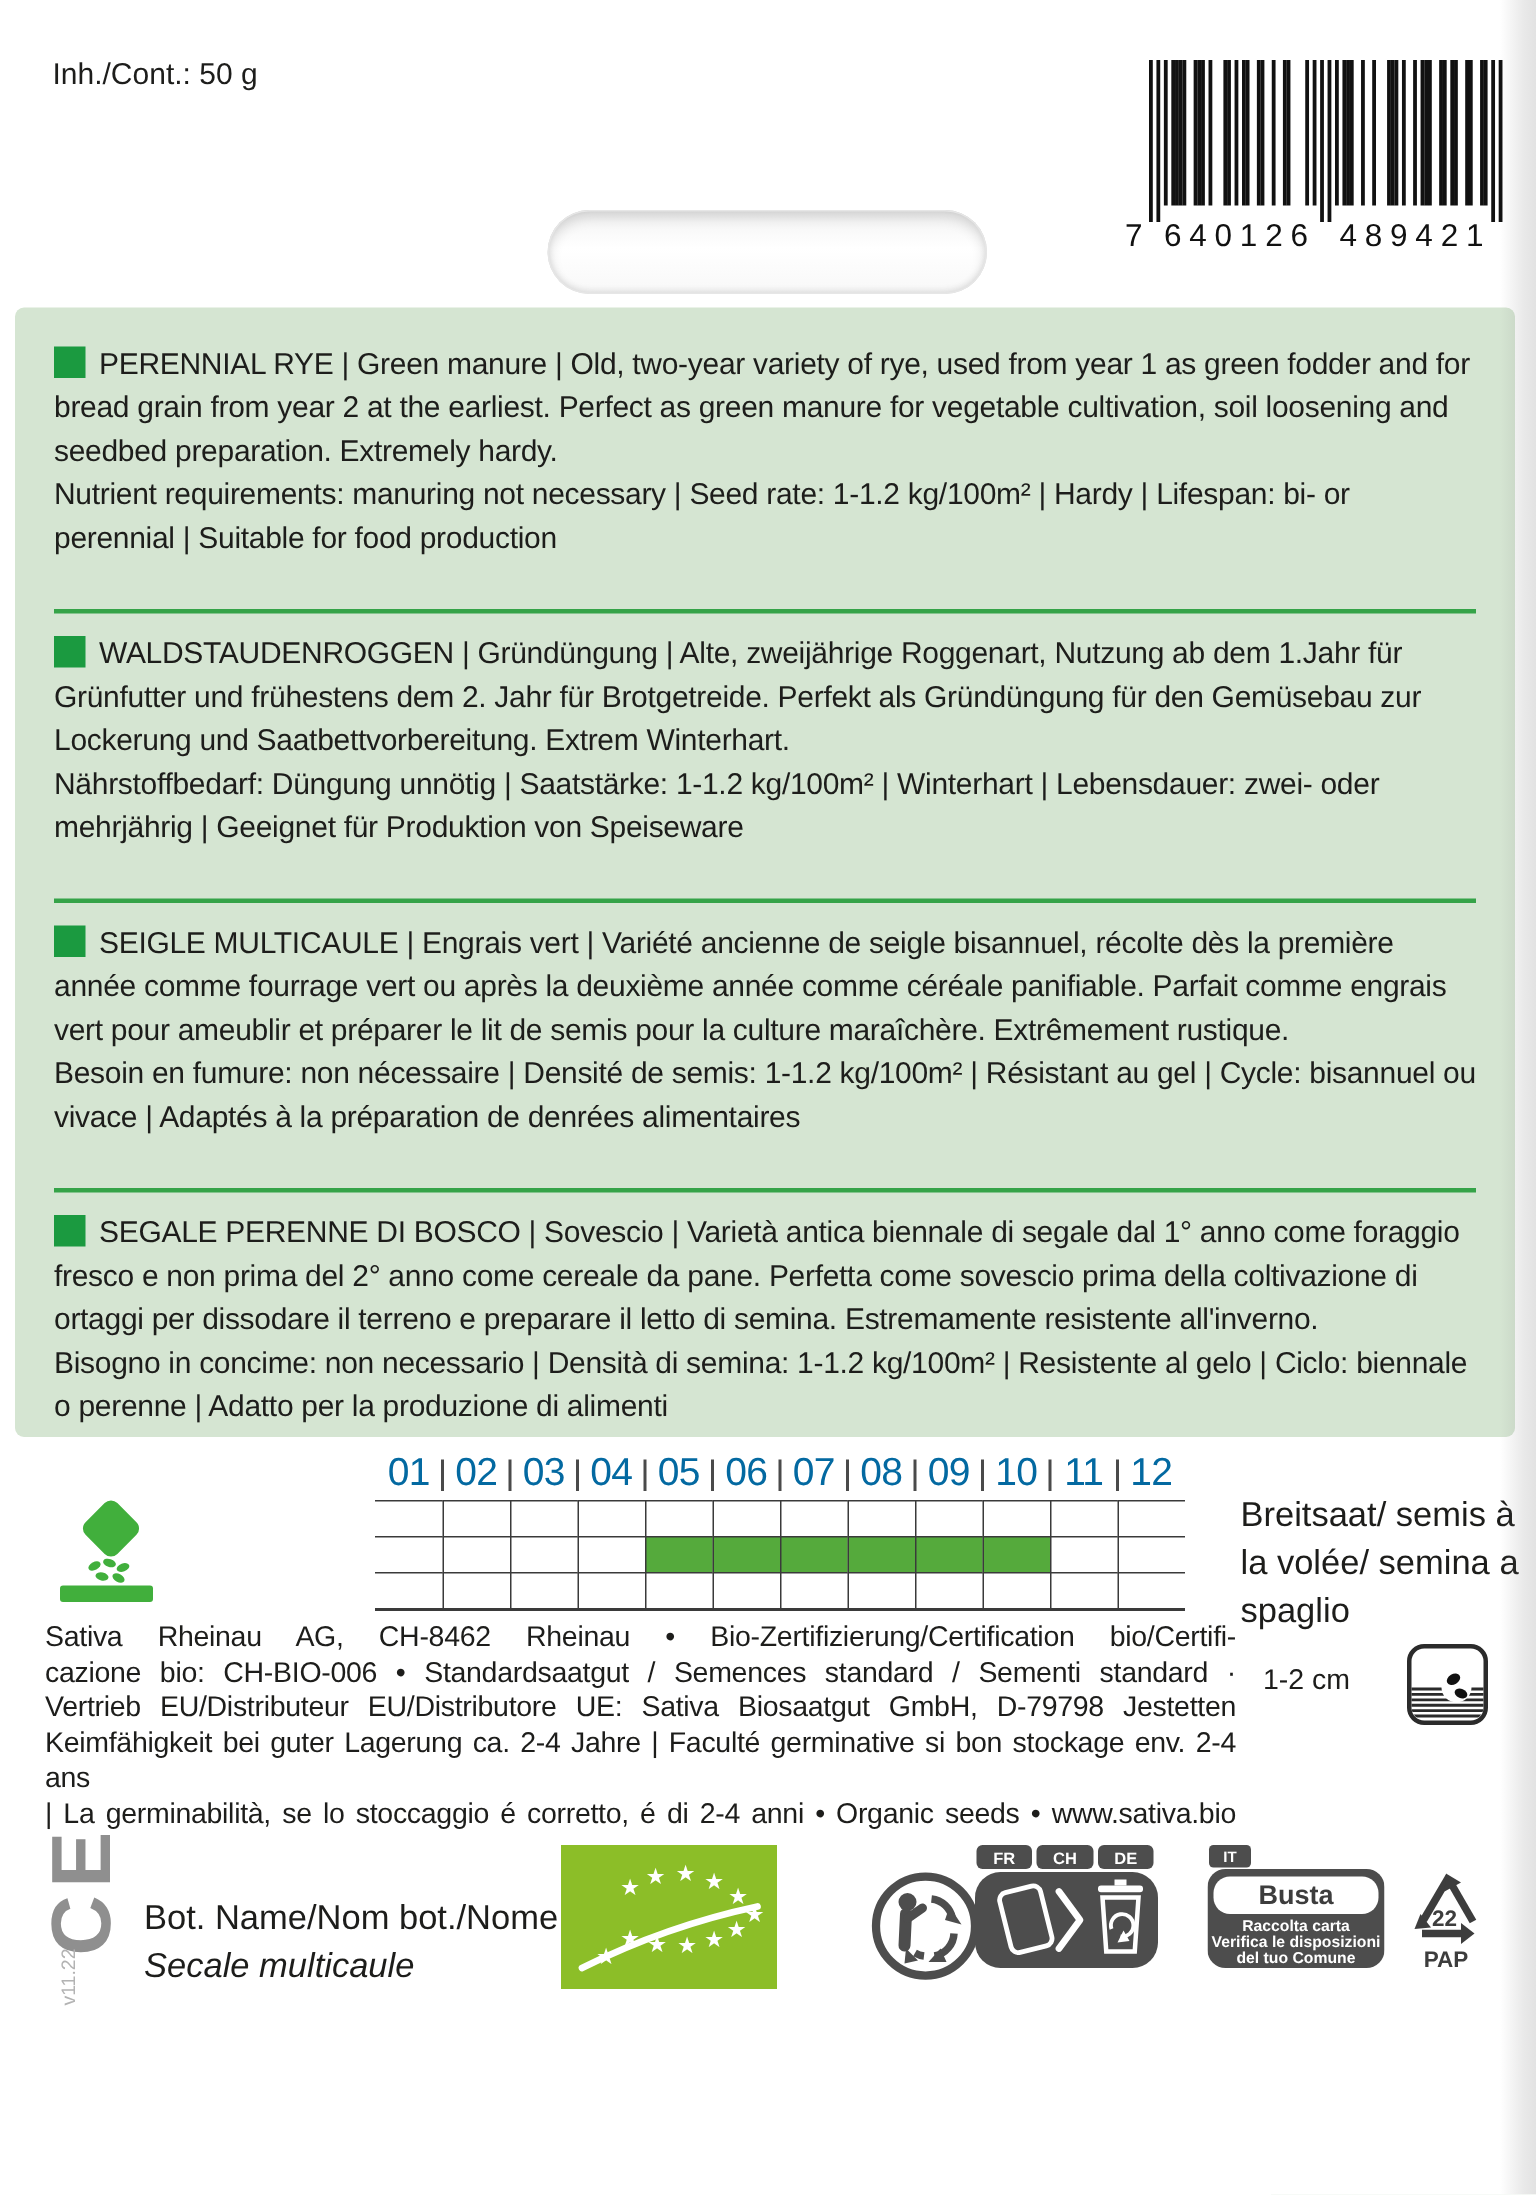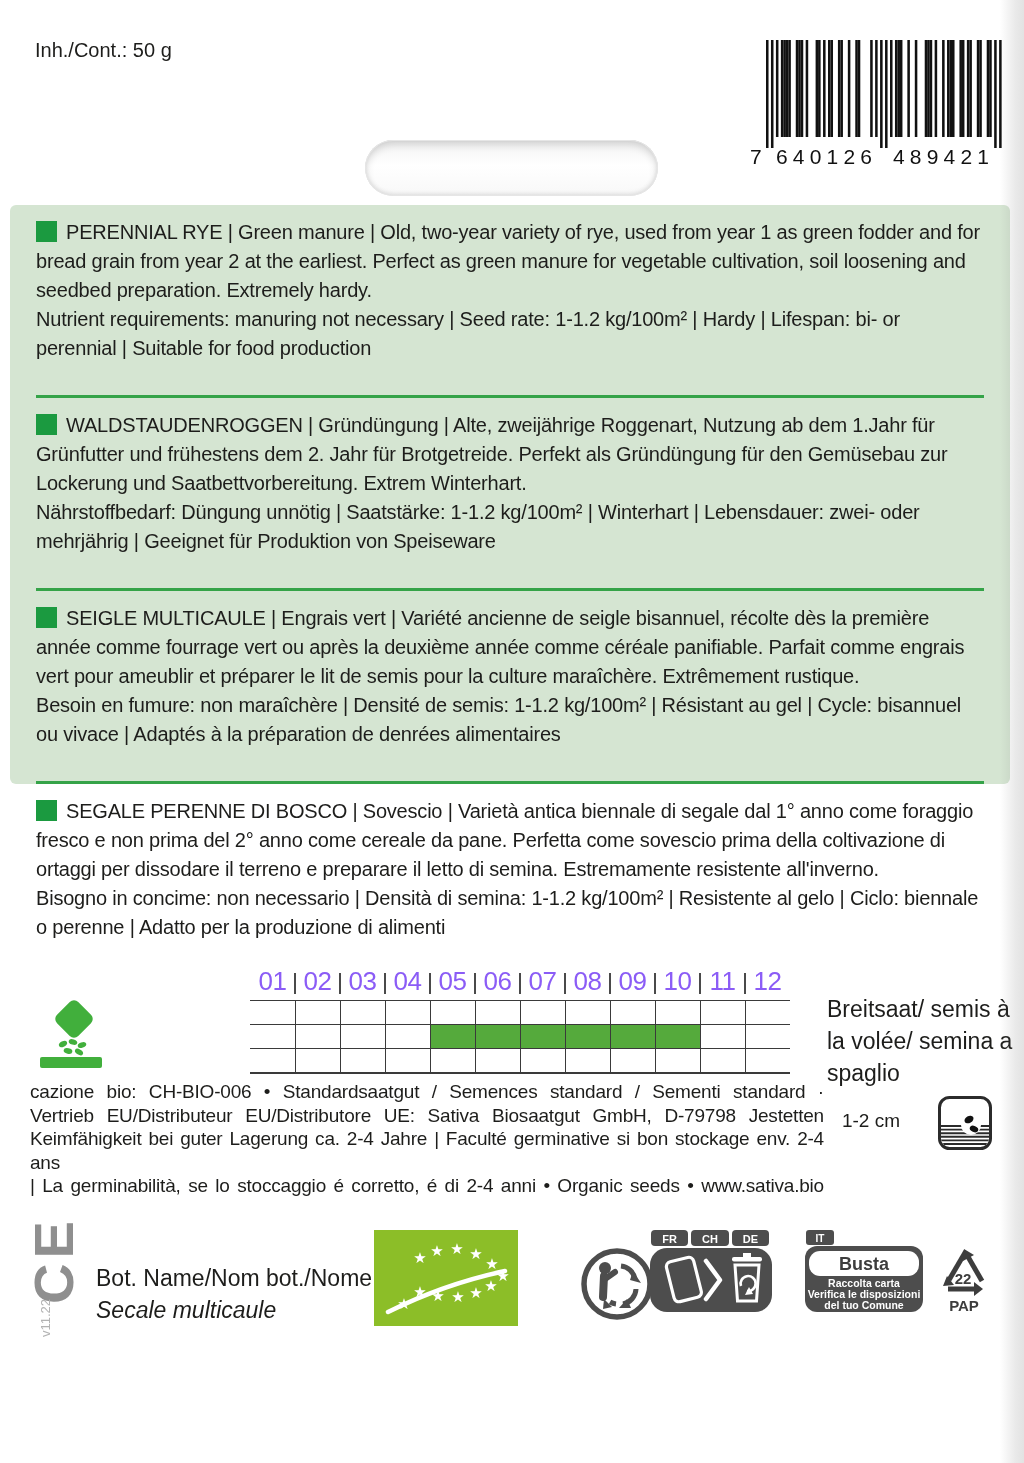--- a/index.html
+++ b/index.html
@@ -11,37 +11,37 @@
         font-family:"Liberation Sans",sans-serif;color:#1d1d1b;}
   .edge-shade{position:absolute;right:0;top:0;width:24px;height:100%;
         background:linear-gradient(to right,rgba(120,120,120,0),rgba(120,120,120,.16) 65%,rgba(160,160,160,.30));}
   .info{position:absolute;left:35px;top:36px;font-size:20px;line-height:28px;}
   .barcode{position:absolute;left:750px;top:40px;}
   .barcode rect{fill:#111;}
   .bc-digit{font-family:"Liberation Sans",sans-serif;font-size:21px;fill:#111;}
   .hang-slot{position:absolute;left:365px;top:140px;width:293px;height:56px;border-radius:28px;
         background:linear-gradient(#f2f2f2,#ffffff 45%,#f8f8f8);
         box-shadow:inset 0 0 0 1px #e6e6e6, inset 0 4px 9px rgba(0,0,0,.16), inset 0 -2px 5px rgba(0,0,0,.10);}
-  .panel{position:absolute;left:10px;top:205px;width:1000px;height:579px;background:var(--panel-bg);
-        border-radius:6px;padding:0 26px;box-sizing:border-box;}
+  .panel{position:absolute;left:10px;top:205px;width:1000px;height:753px;background:var(--panel-bg);
+        border-radius:6px;padding:11px 26px;box-sizing:border-box;}
   .block{padding:13px 0;font-size:20px;line-height:29px;letter-spacing:-0.2px;}
   .block + .block{border-top:3px solid var(--divider-green);margin-top:19px;}
   .intro,.specs{margin:0;}
   .bullet{display:inline-block;width:21px;height:21px;background:var(--bullet-green);
         margin-right:9px;vertical-align:-3px;}
   .bseg{font-weight:normal;}
   .sow-icon{position:absolute;left:40px;top:998px;}
   .g-fill{fill:var(--icon-green);}
   .d-fill{fill:var(--icon-gray);}
   .d-stroke{stroke:var(--icon-gray);fill:none;}
   .w-fill{fill:#fff;}
   .w-stroke{stroke:#fff;fill:none;}
   .cal{position:absolute;left:250px;top:963px;width:540px;}
   .cal-head{display:grid;grid-template-columns:repeat(12,1fr);height:37px;align-items:center;
-        font-size:26px;text-align:center;color:#8b5cf6;letter-spacing:-0.5px;}
+        font-size:26px;text-align:center;color:#0369a1;letter-spacing:-0.5px;}
   .hc{position:relative;}
   .hc:not(:last-child)::after{content:"";position:absolute;right:-1px;top:7px;height:21px;width:2px;background:#4a4a4a;}
   .cal-grid{border-bottom:2.5px solid #3a3a3a;}
   .cal-row{display:grid;grid-template-columns:repeat(12,1fr);}
   .cc{height:23px;border-top:1.5px solid #3a3a3a;}
   .cc + .cc{border-left:1.5px solid #3a3a3a;}
   .cc.on{background:var(--calendar-green);}
   .broadcast{position:absolute;left:827px;top:993px;font-size:23px;line-height:32px;white-space:pre-line;}
   .depth-label{position:absolute;left:806px;top:1110px;width:94px;text-align:right;font-size:19px;}
   .depth-icon{position:absolute;left:938px;top:1096px;}
@@ -133,21 +133,21 @@
     <div class="block">
       <p class="intro"><span class="bullet"></span><span>PERENNIAL RYE | Green manure | Old, two-year variety of rye, used from year 1 as green fodder and for bread grain from year 2 at the earliest. Perfect as green manure for vegetable cultivation, soil loosening and seedbed preparation. Extremely hardy.</span></p>
       <p class="specs"><span class="bseg">Nutrient requirements:</span><span> manuring not necessary | </span><span class="bseg">Seed rate:</span><span> 1-1.2 kg/100m² | </span><span class="bseg">Hardy</span><span> | </span><span class="bseg">Lifespan:</span><span> bi- or perennial | </span><span class="bseg">Suitable for food production</span></p>
     </div>
     <div class="block">
       <p class="intro"><span class="bullet"></span><span>WALDSTAUDENROGGEN | Gründüngung | Alte, zweijährige Roggenart, Nutzung ab dem 1.Jahr für Grünfutter und frühestens dem 2. Jahr für Brotgetreide. Perfekt als Gründüngung für den Gemüsebau zur Lockerung und Saatbettvorbereitung. Extrem Winterhart.</span></p>
       <p class="specs"><span class="bseg">Nährstoffbedarf:</span><span> Düngung unnötig | </span><span class="bseg">Saatstärke:</span><span> 1-1.2 kg/100m² | </span><span class="bseg">Winterhart</span><span> | </span><span class="bseg">Lebensdauer:</span><span> zwei- oder mehrjährig | </span><span class="bseg">Geeignet für Produktion von Speiseware</span></p>
     </div>
     <div class="block">
       <p class="intro"><span class="bullet"></span><span>SEIGLE MULTICAULE | Engrais vert | Variété ancienne de seigle bisannuel, récolte dès la première année comme fourrage vert ou après la deuxième année comme céréale panifiable. Parfait comme engrais vert pour ameublir et préparer le lit de semis pour la culture maraîchère. Extrêmement rustique.</span></p>
-      <p class="specs"><span class="bseg">Besoin en fumure:</span><span> non maraîchère | </span><span class="bseg">Densité de semis:</span><span> 1-1.2 kg/100m² | </span><span class="bseg">Résistant au gel</span><span> | </span><span class="bseg">Cycle:</span><span> bisannuel ou vivace | </span><span class="bseg">Adaptés à la préparation de denrées alimentaires</span></p>
+      <p class="specs"><span class="bseg">Besoin en fumure:</span><span> non nécessaire | </span><span class="bseg">Densité de semis:</span><span> 1-1.2 kg/100m² | </span><span class="bseg">Résistant au gel</span><span> | </span><span class="bseg">Cycle:</span><span> bisannuel ou vivace | </span><span class="bseg">Adaptés à la préparation de denrées alimentaires</span></p>
     </div>
     <div class="block">
       <p class="intro"><span class="bullet"></span><span>SEGALE PERENNE DI BOSCO | Sovescio | Varietà antica biennale di segale dal 1° anno come foraggio fresco e non prima del 2° anno come cereale da pane. Perfetta come sovescio prima della coltivazione di ortaggi per dissodare il terreno e preparare il letto di semina. Estremamente resistente all'inverno.</span></p>
       <p class="specs"><span class="bseg">Bisogno in concime:</span><span> non necessario | </span><span class="bseg">Densità di semina:</span><span> 1-1.2 kg/100m² | </span><span class="bseg">Resistente al gelo</span><span> | </span><span class="bseg">Ciclo:</span><span> biennale o perenne | </span><span class="bseg">Adatto per la produzione di alimenti</span></p>
     </div>
   </div>
 
   <svg class="sow-icon" width="68" height="72" viewBox="0 0 68 72">
     <rect class="g-fill" x="19" y="6" width="30" height="30" rx="6" transform="rotate(45 34 21)"></rect>
     <ellipse class="g-fill" cx="23" cy="46" rx="4.4" ry="2.7" transform="rotate(-28 23 46)"></ellipse>
@@ -238,20 +238,21 @@
         <line x1="2" y1="40.8" x2="52" y2="40.8"></line>
       <line x1="2" y1="44.4" x2="52" y2="44.4"></line>
         <line x1="2" y1="48" x2="52" y2="48"></line>
     </g>
     <circle cx="33" cy="29" r="10" fill="#fff"></circle>
     <ellipse cx="31" cy="23.5" rx="4.8" ry="3.4" fill="#111" transform="rotate(-30 31 23.5)"></ellipse>
     <ellipse cx="36" cy="33" rx="4.4" ry="3.1" fill="#111" transform="rotate(22 36 33)"></ellipse>
   </svg>
 
   <div class="company">
+      <div class="cline"><span class="bseg">Sativa Rheinau AG, CH-8462 Rheinau</span><span> • Bio-Zertifizierung/Certification bio/Certifi-</span></div>
       <div class="cline"><span>cazione bio: CH-BIO-006 • Standardsaatgut / Semences standard / Sementi standard ·</span></div>
       <div class="cline"><span>Vertrieb EU/Distributeur EU/Distributore UE: Sativa Biosaatgut GmbH, D-79798 Jestetten</span></div>
       <div class="cline"><span>Keimfähigkeit bei guter Lagerung ca. 2-4 Jahre | Faculté germinative si bon stockage env. 2-4 ans</span></div>
       <div class="cline"><span>| La germinabilità, se lo stoccaggio é corretto, é di 2-4 anni • Organic seeds • </span><span class="bseg">www.sativa.bio</span></div>
     </div>
 
   <div class="ce">CE</div>
   <div class="version">v11.22</div>
 
   <div class="bot">

